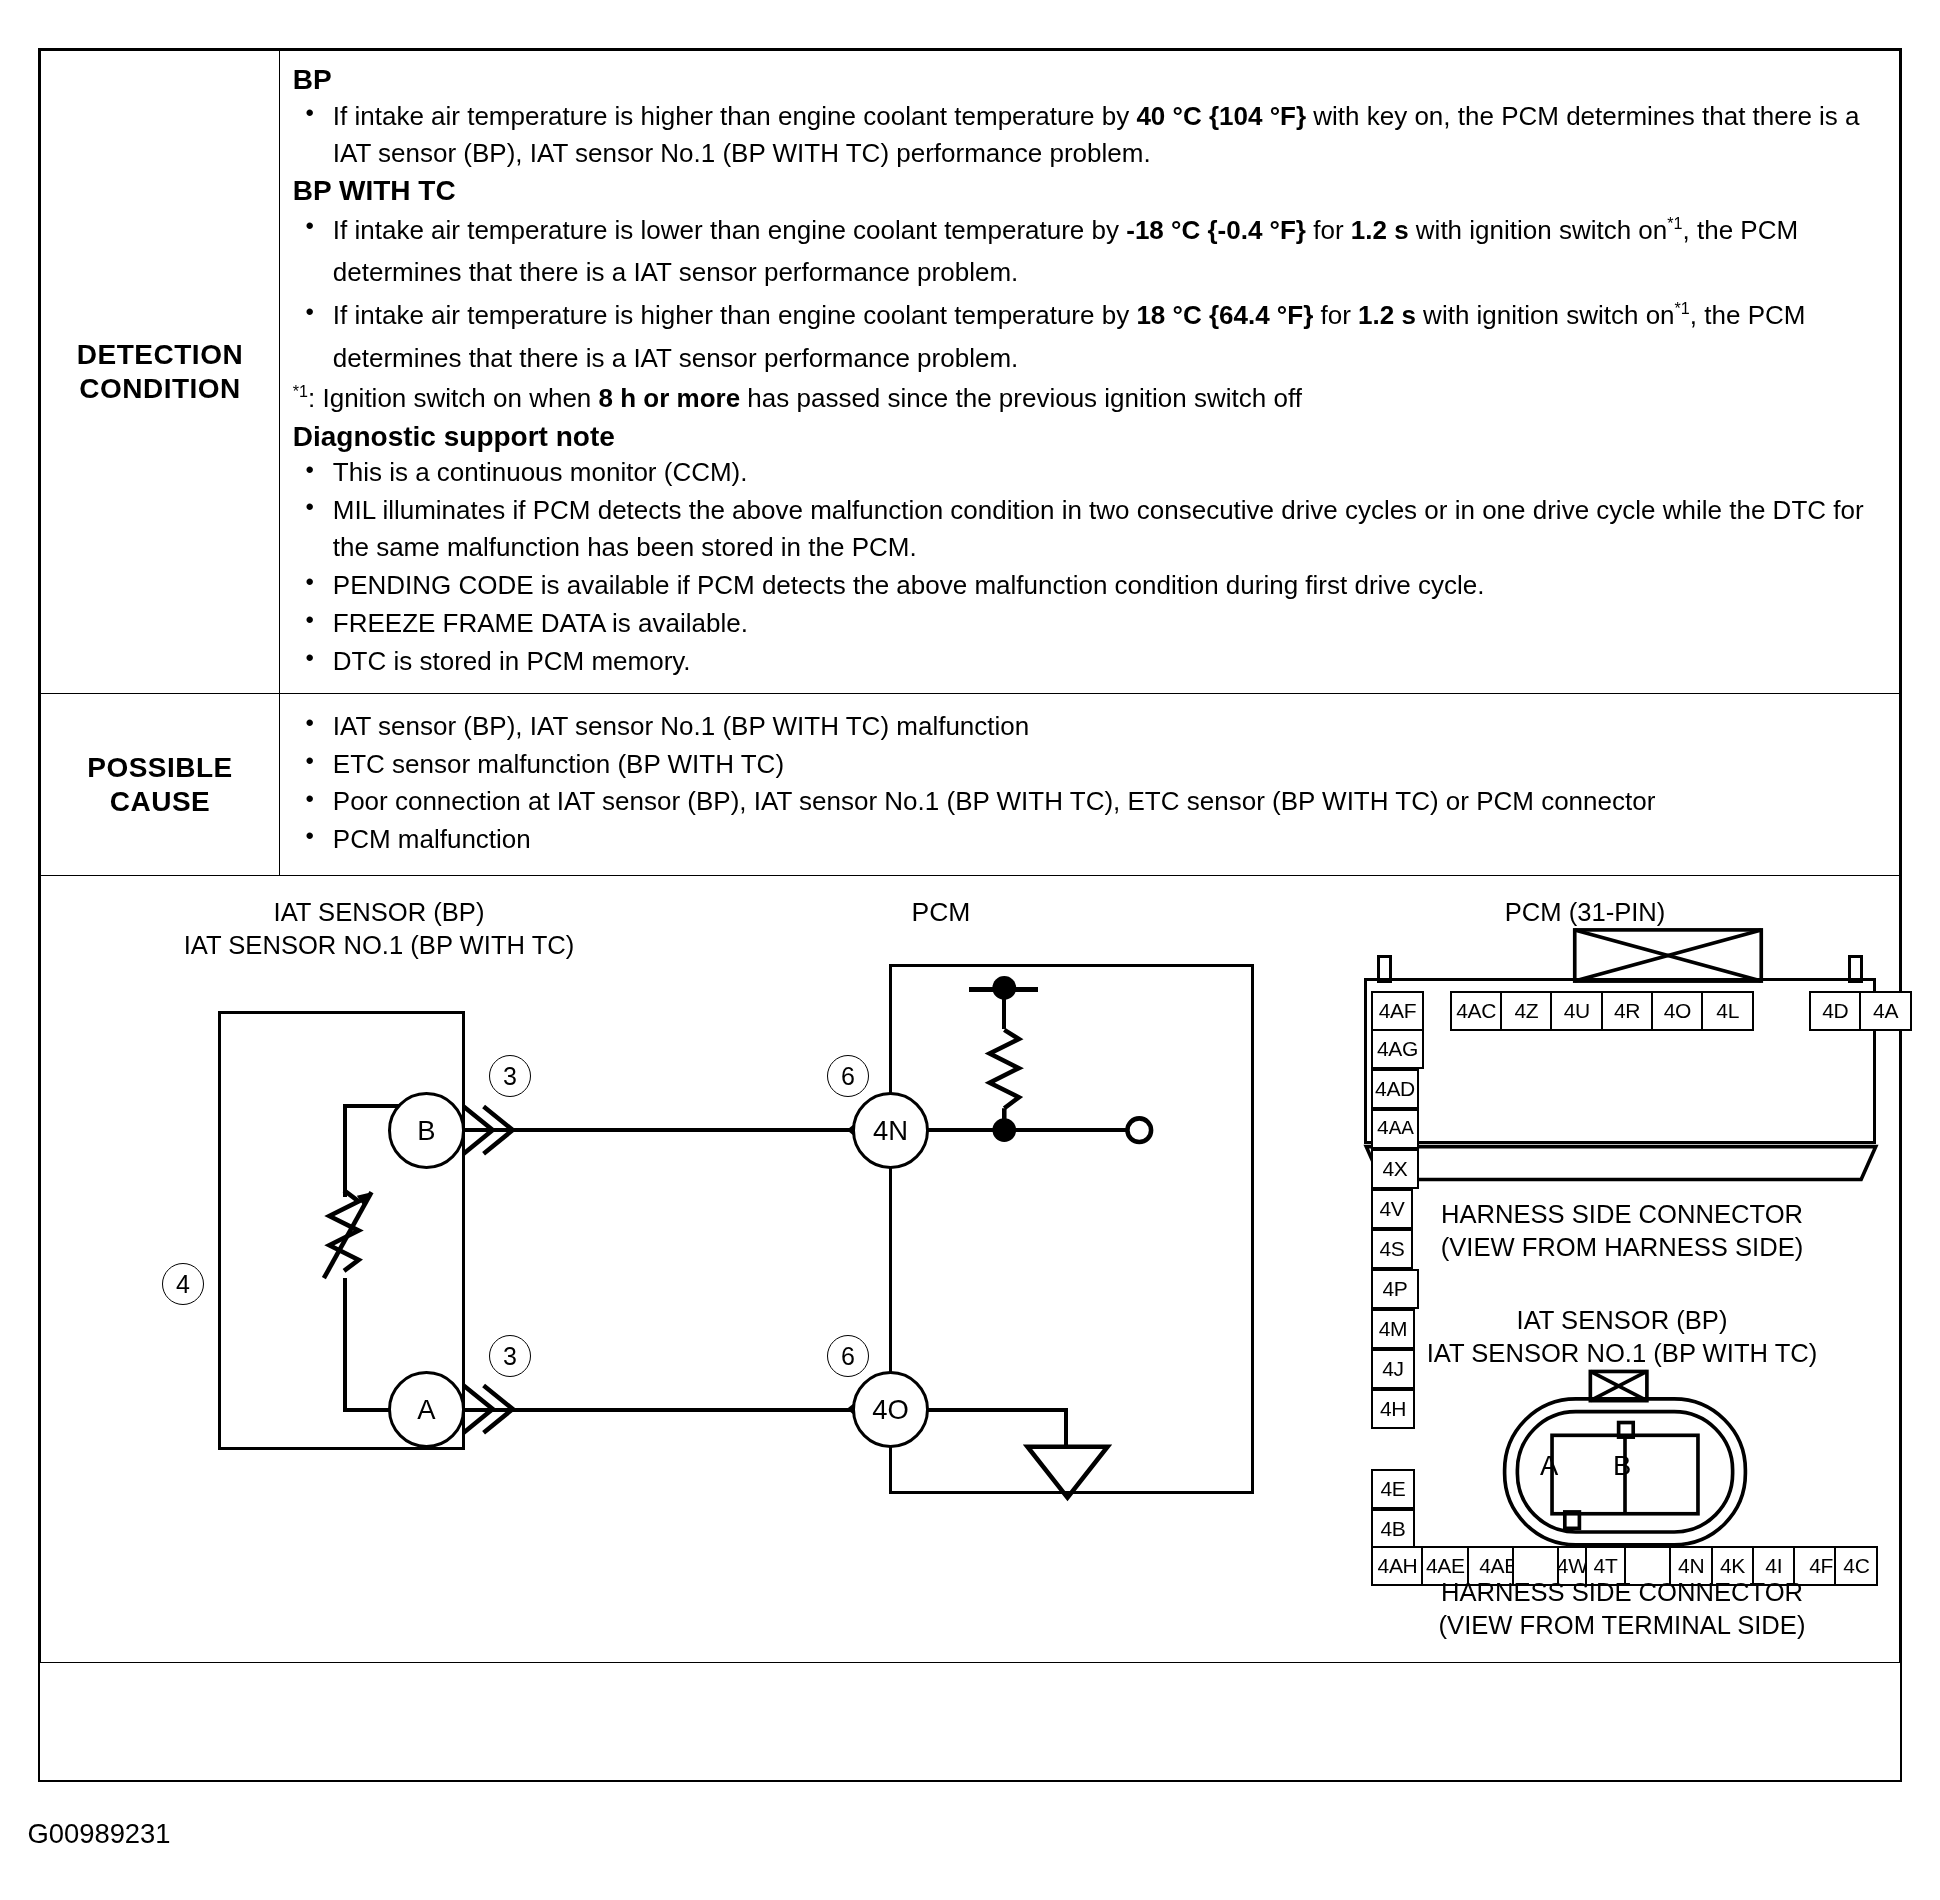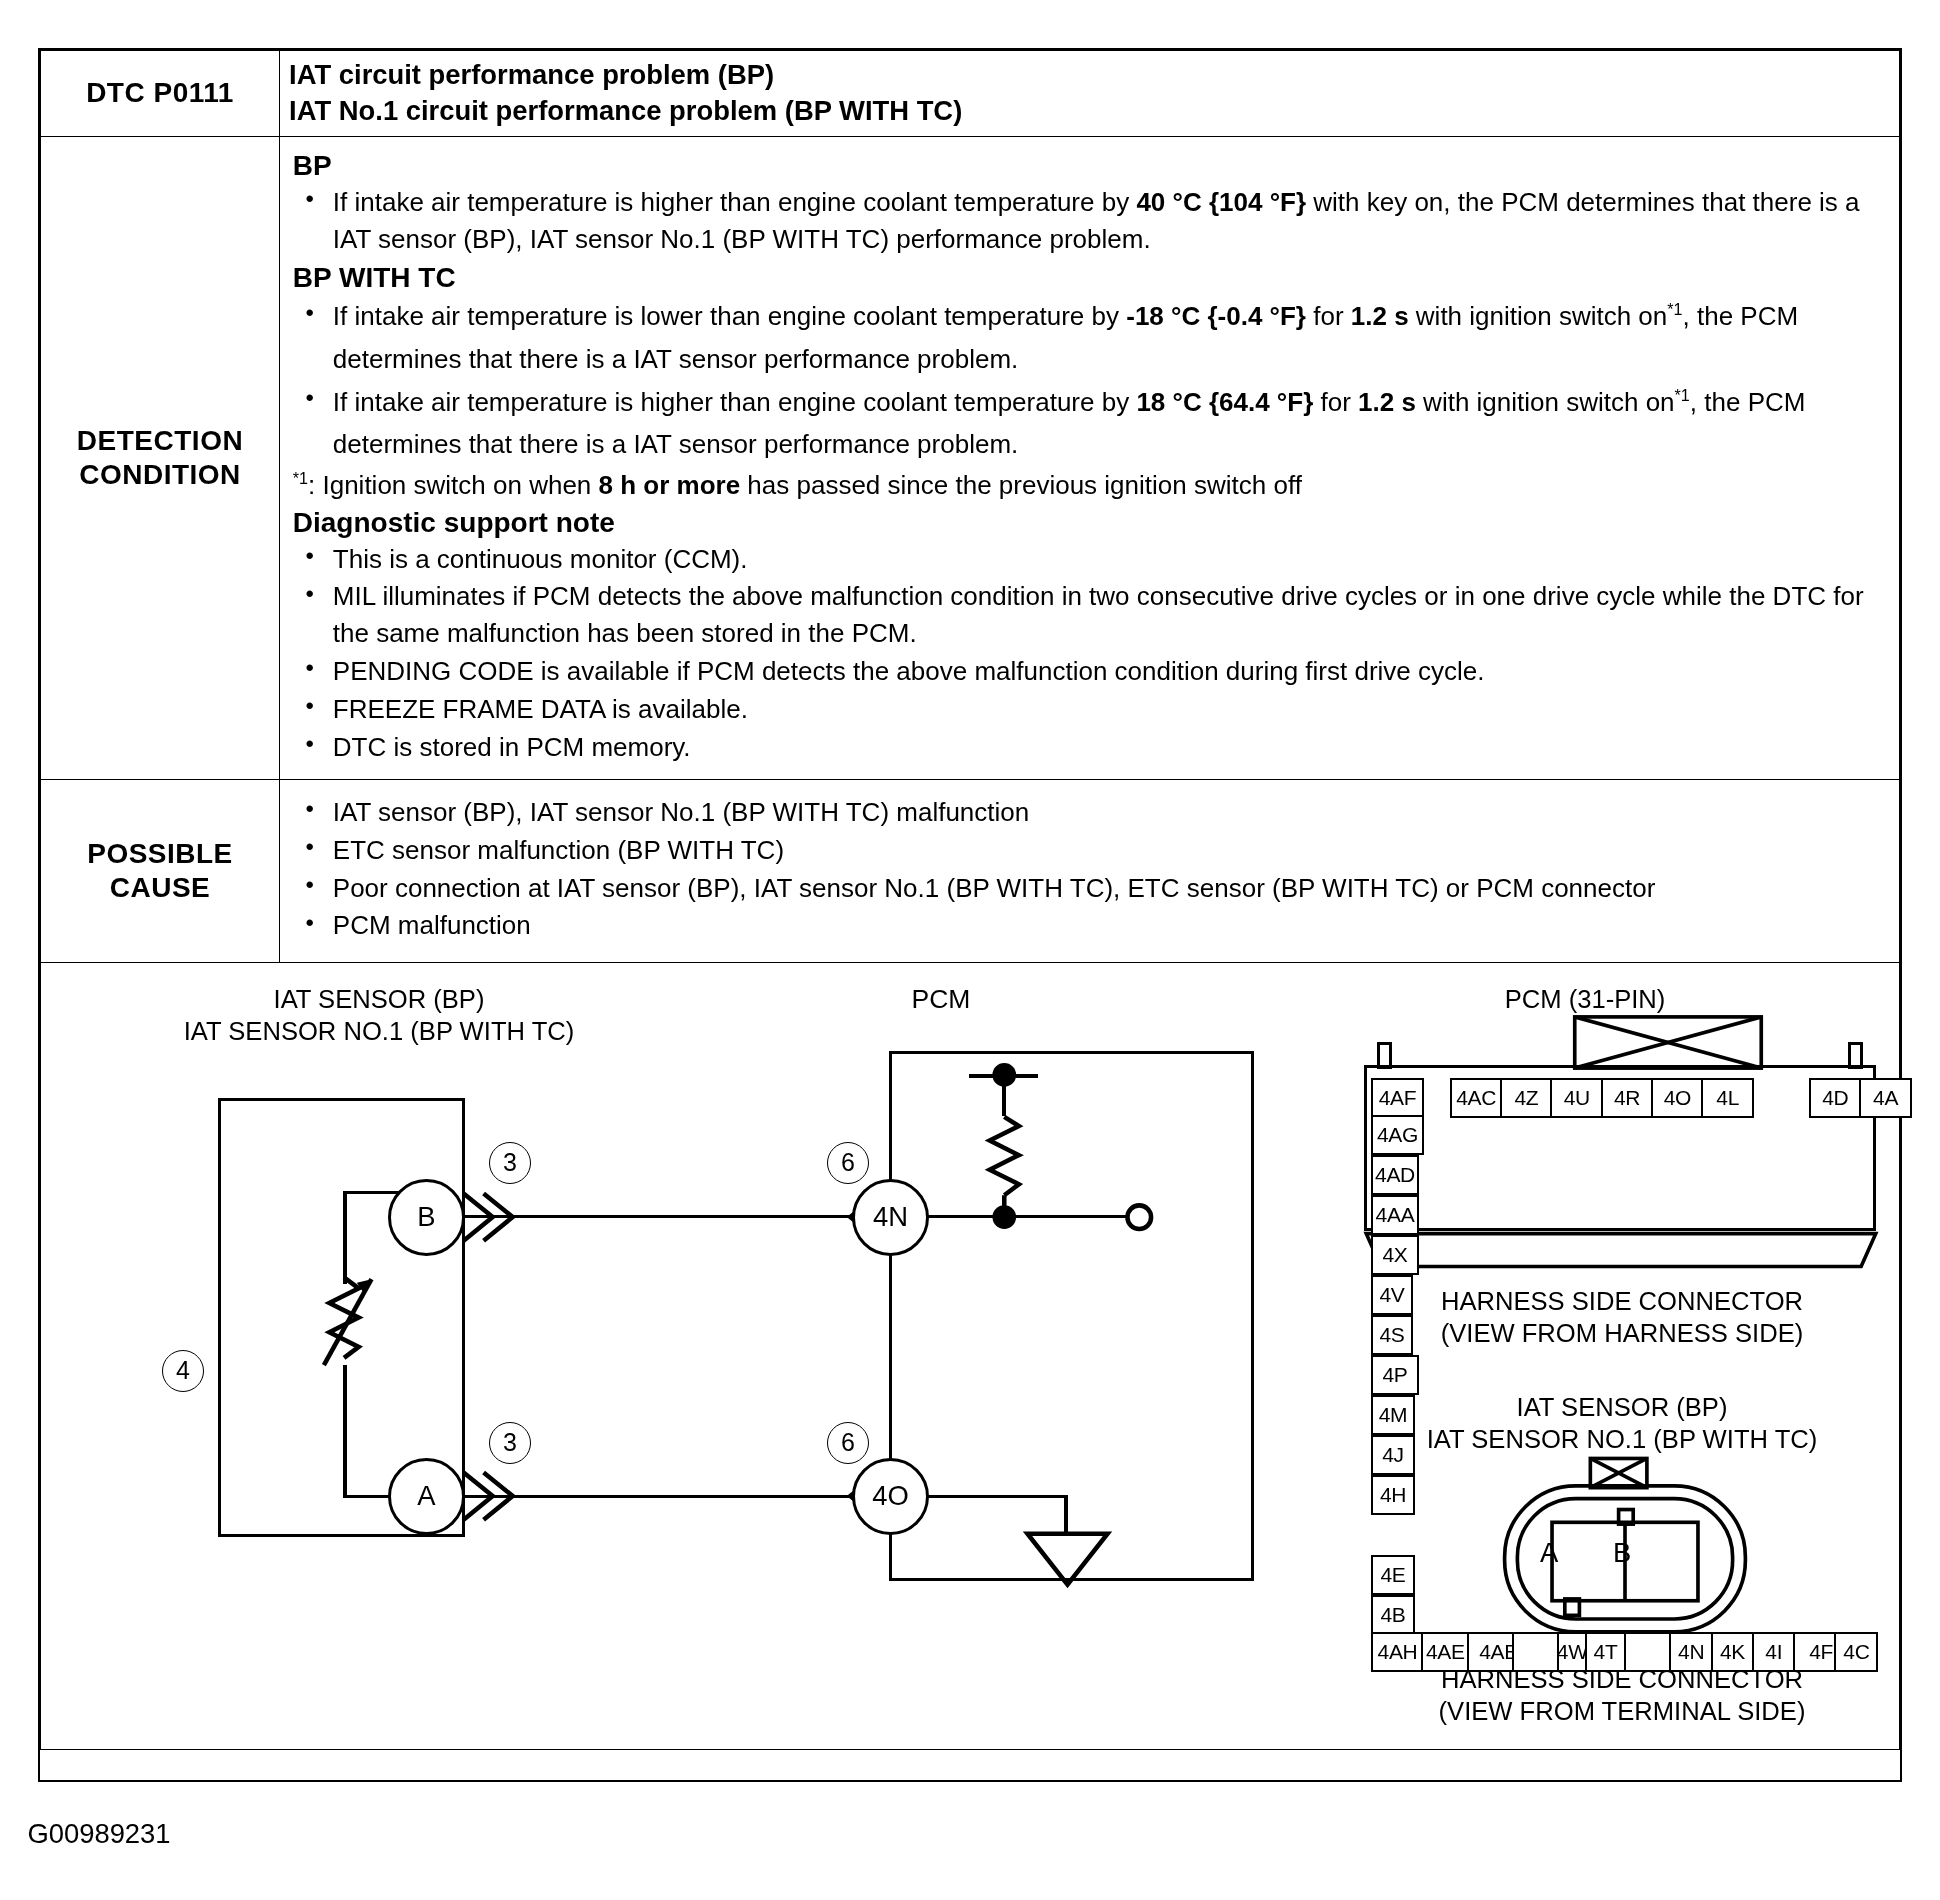--- a/index.html
+++ b/index.html
@@ -151,29 +151,20 @@
     font-size: 27.4px;
   }
 </style>
 </head>
 <body>
 
 <div class="sheet">
 
   <table class="dtc">
     <tbody>
-        <tr>
-      <td class="labelcell">DTC P0111</td>
-      <td class="bodycell" style="padding:0;">
-        <div class="dtc-title">
-          <div>IAT circuit performance problem (BP)</div>
-          <div>IAT No.1 circuit performance problem (BP WITH TC)</div>
-        </div>
-      </td>
-    </tr>
 
     <tr>
       <td class="labelcell">
         <div>DETECTION</div>
         <div>CONDITION</div>
       </td>
       <td class="bodycell">
 
         <div class="sub-head">BP</div>
         <ul class="bl">
@@ -334,21 +325,21 @@
               <div class="pin" style="width:53px;">4R</div>
               <div class="pin" style="width:53px;">4O</div>
               <div class="pin" style="width:53px;">4L</div>
               <div class="pin ghost" style="width:60px;"></div>
               <div class="pin" style="width:53px;">4D</div>
               <div class="pin" style="width:53px;">4A</div>
             </div>
             <div class="pinrow" style="margin-top:-2.7px;flex-direction:column;">
               <div class="pin" style="width:53px;">4AG</div>
               <div class="pin" style="width:48px;">4AD</div>
-              <div class="pin" style="width:48px;">4AA</div>
+              <div class="pin" style="width:48px;font-family:Liberation Mono, monospace;">4AA</div>
               <div class="pin" style="width:48px;">4X</div>
               <div class="pin" style="width:42px;">4V</div>
               <div class="pin" style="width:42px;">4S</div>
               <div class="pin" style="width:48px;">4P</div>
               <div class="pin" style="width:44px;">4M</div>
               <div class="pin" style="width:44px;">4J</div>
               <div class="pin" style="width:44px;text-align:center;">4H</div>
               <div class="pin" style="width:44px;margin-top:40px;">4E</div>
               <div class="pin" style="width:44px;">4B</div>
             </div>

